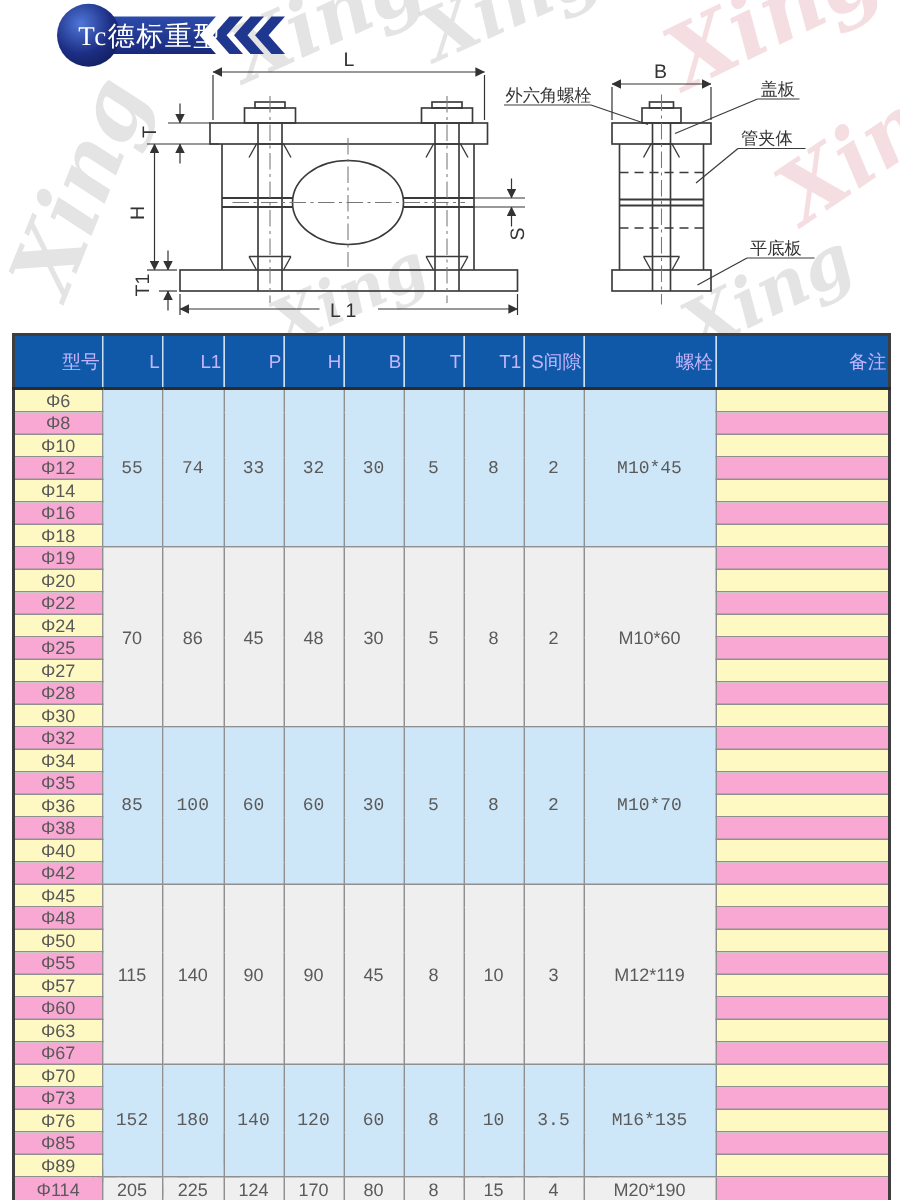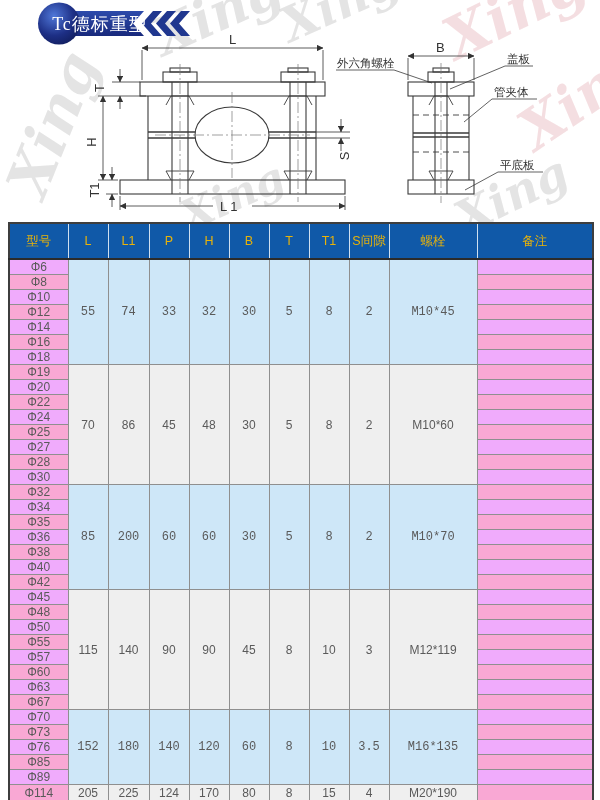--- a/index.html
+++ b/index.html
@@ -31,33 +31,33 @@
   }
   .dimtxt{font-size:13px;}
   .callout{font-size:11.5px;}
   
   #spec-table{
     position:absolute;left:8px;top:222px;z-index:1;
     width:584px;border-collapse:collapse;table-layout:fixed;
     border:2px solid #3e3e3e;
   }
   #spec-table th{
-    background:#1059a8;color:#eab308;font-weight:normal;
-    font-size:12.5px;height:32px;text-align:center;
+    background:#1059a8;color:#c4b5fd;font-weight:normal;
+    font-size:12.5px;height:32px;text-align:right;
     border-bottom:2px solid #2b2b2b;
   }
   #spec-table th + th{border-left:1px solid #cfe0f0;}
   #spec-table td{
     border:1px solid #8f8f8f;text-align:center;
     font-size:12px;color:#5a5a5a;padding:0;overflow:hidden;
   }
   #spec-table tbody tr{height:14px;}
   #spec-table tbody tr.tall{height:17px;}
   td.model{font-size:11px;color:#444;}
-  td.blue{background:#f0abfc;}
+  td.blue{background:#fef9c3;}
   td.gray{background:#f9a8d4;}
   td.gblue{background:#cee7f8;font-family:Liberation Mono, monospace;}
   td.ggray{background:#efefef;margin-top:32px;}
 </style>
 </head>
 <body>
 
 <span class="wm gray" style="left:-22px;top:90px;font-size:58px;transform:rotate(-68deg);">Xing</span>
 <span class="wm gray" style="left:150px;top:-18px;font-size:52px;transform:rotate(-24deg);">Xing</span>
 <span class="wm gray" style="left:278px;top:-26px;font-size:48px;transform:rotate(-24deg);">Xing</span>
@@ -298,21 +298,21 @@
         <td class="model gray">Φ28</td>
         <td class="remark gray"></td>
       </tr>
       <tr>
         <td class="model blue">Φ30</td>
         <td class="remark blue"></td>
       </tr>
       <tr>
         <td class="model gray">Φ32</td>
         <td rowspan="7" class="val gblue">85</td>
-        <td rowspan="7" class="val gblue">200</td>
+        <td rowspan="7" class="val gblue">100</td>
         <td rowspan="7" class="val gblue">60</td>
         <td rowspan="7" class="val gblue">60</td>
         <td rowspan="7" class="val gblue">30</td>
         <td rowspan="7" class="val gblue">5</td>
         <td rowspan="7" class="val gblue">8</td>
         <td rowspan="7" class="val gblue">2</td>
         <td rowspan="7" class="val gblue">M10*70</td>
         <td class="remark gray"></td>
       </tr>
       <tr>

